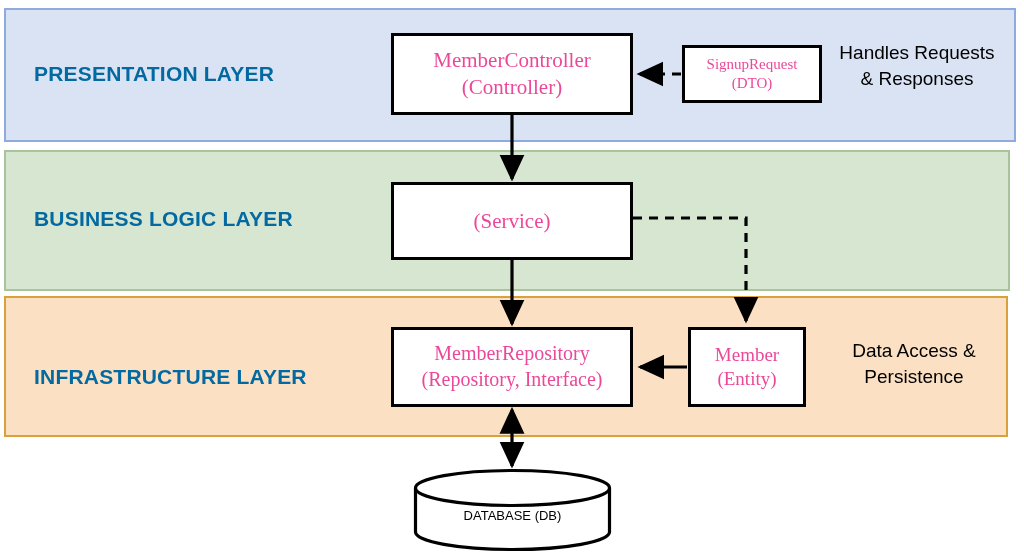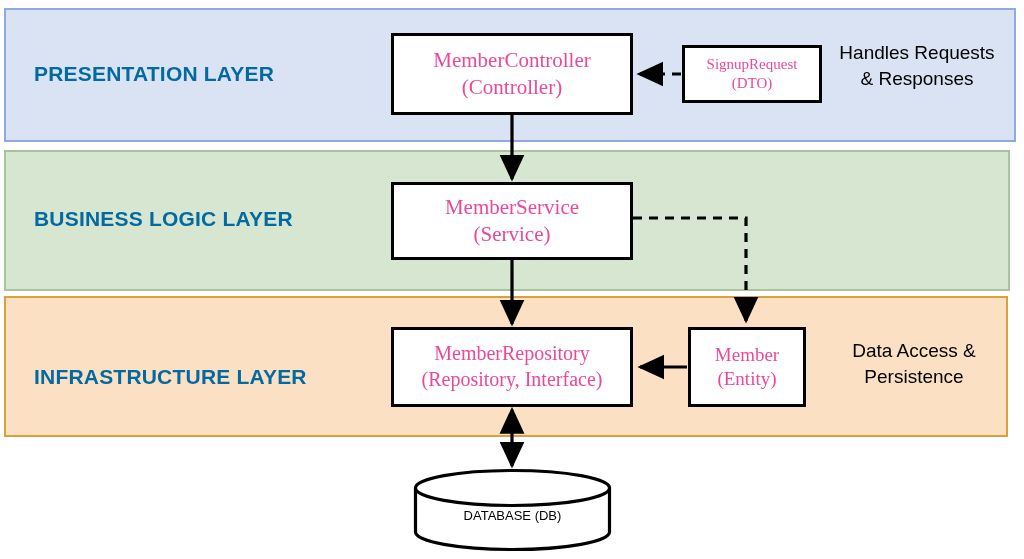--- a/index.html
+++ b/index.html
@@ -180,21 +180,20 @@
     <span class="line1">MemberController</span>
     <span class="line2">(Controller)</span>
   </div>
 
   <div class="node node-dto">
     <span class="line1">SignupRequest</span>
     <span class="line2">(DTO)</span>
   </div>
 
   <div class="node node-service">
-    <span class="line1">MemberService</span>
     <span class="line2">(Service)</span>
   </div>
 
   <div class="node node-repository">
     <span class="line1">MemberRepository</span>
     <span class="line2">(Repository, Interface)</span>
   </div>
 
   <div class="node node-entity">
     <span class="line1">Member</span>

